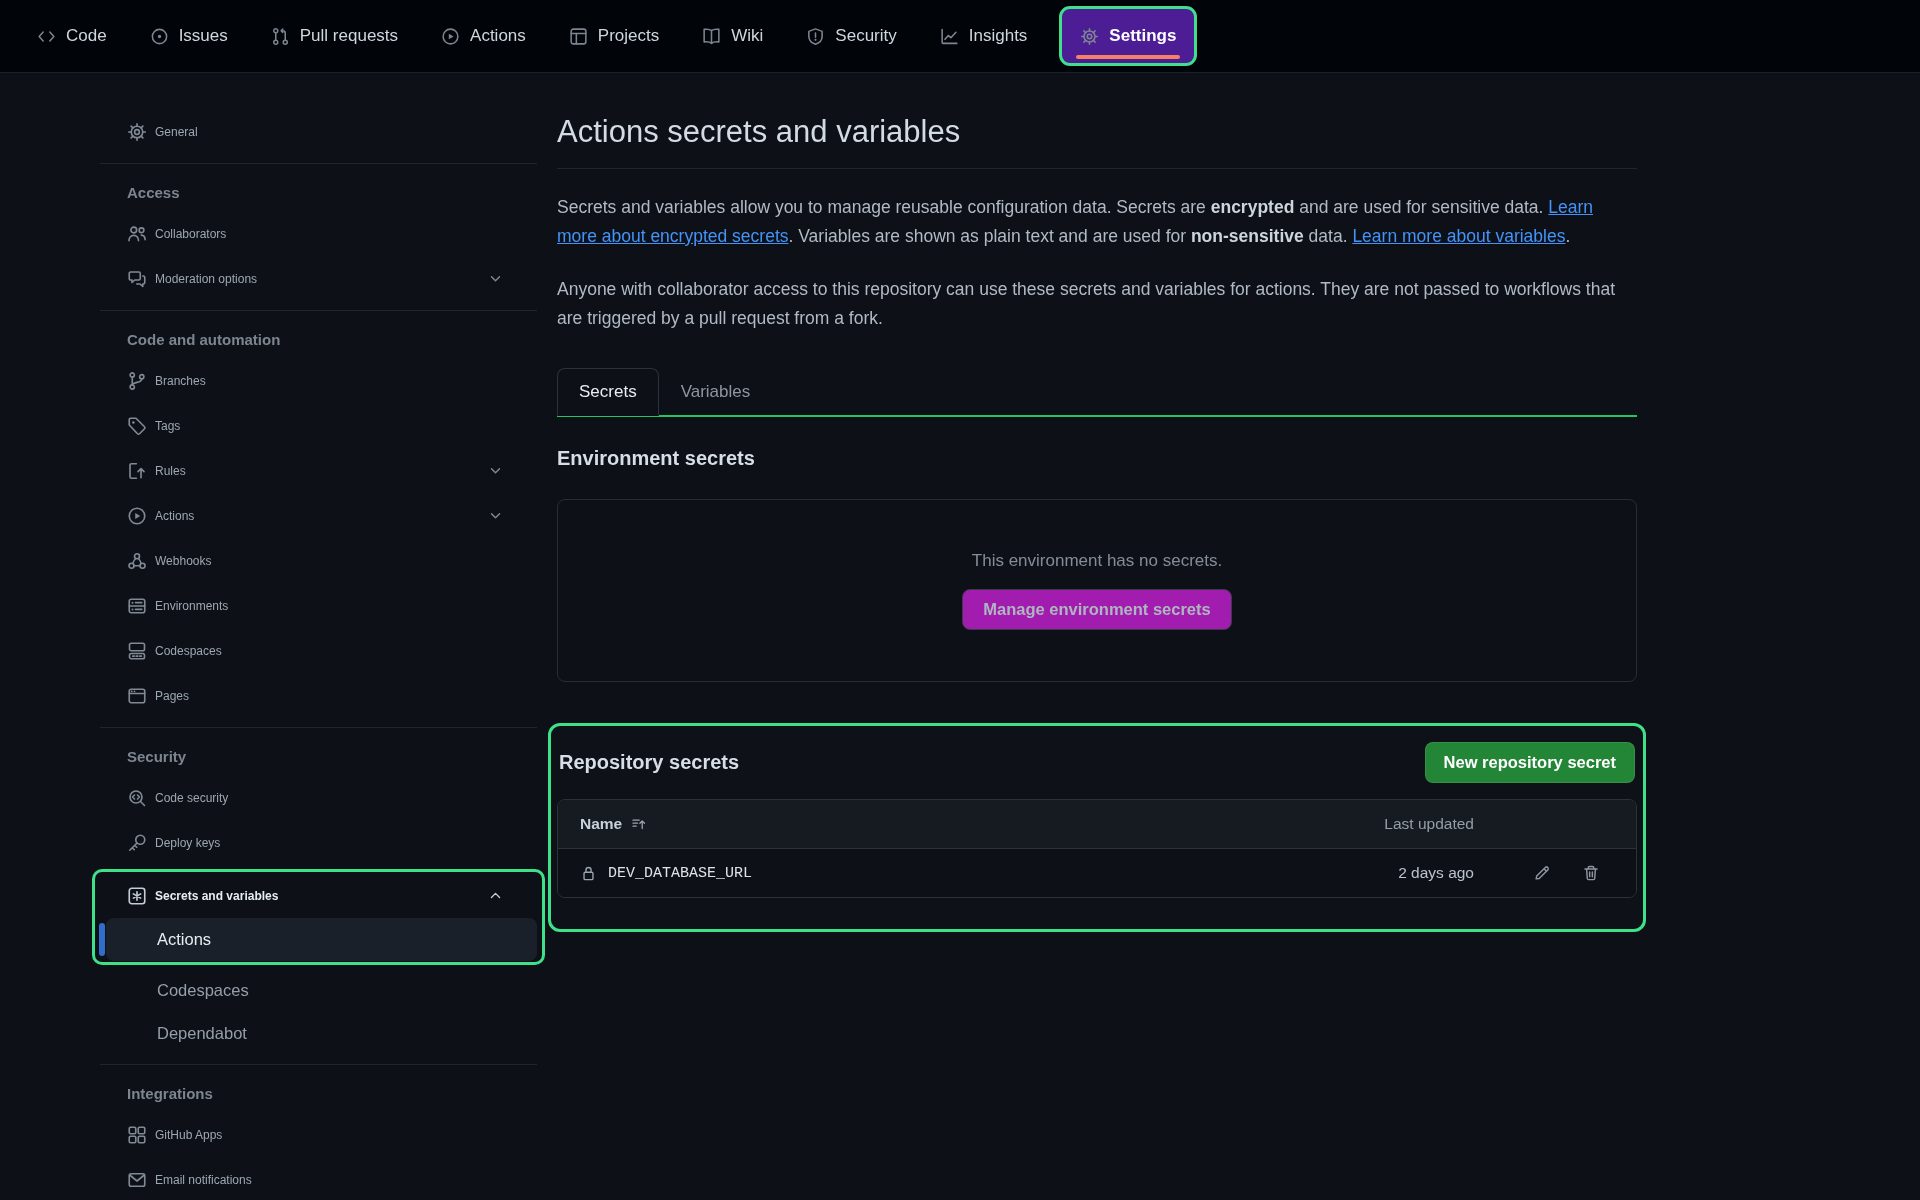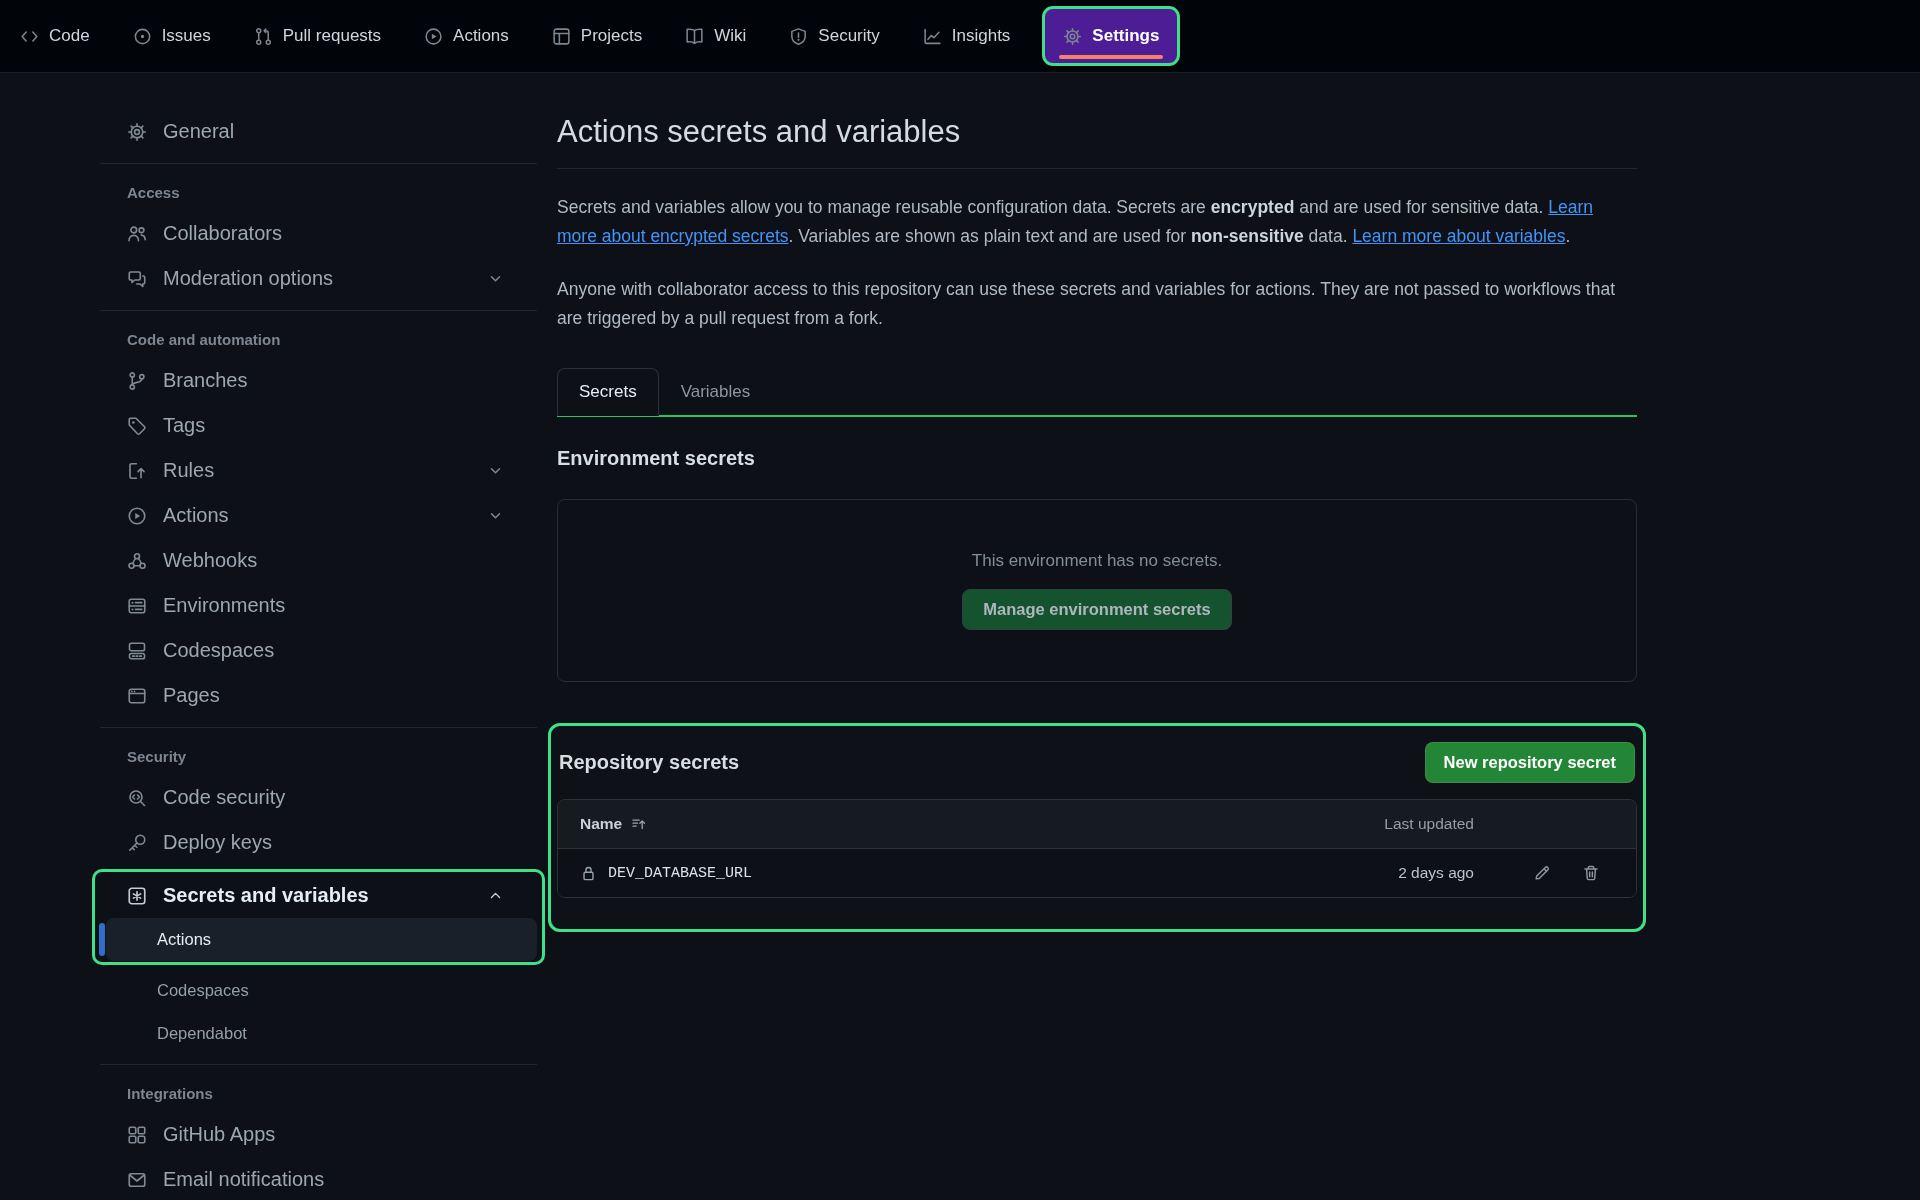--- a/index.html
+++ b/index.html
@@ -25,21 +25,21 @@
     color:var(--fg);
     -webkit-font-smoothing:antialiased;
   }
   .ic{display:inline-flex;align-items:center;justify-content:center;}
   .ic svg{width:100%;height:100%;display:block;}
 
   
   .top-nav{
     height:73px;background:var(--nav-bg);
     border-bottom:1px solid #1b2128;
-    display:flex;align-items:center;padding-left:5px;
+    display:flex;align-items:center;padding-left:22px;
   }
   .nav-item{
     position:relative;display:flex;align-items:center;gap:10px;
     height:52px;padding:0 15px;margin-right:13px;
     font-size:17px;color:#cfd7de;cursor:pointer;border-radius:8px;
   }
   .nav-item .ic{width:19px;height:19px;color:var(--fg-faint);}
   .nav-item.active{color:#ffffff;font-weight:700;}
   .nav-item.active::after{
     content:"";position:absolute;left:14px;right:14px;bottom:4px;height:4px;
@@ -49,22 +49,22 @@
     border:3px solid var(--annot);height:60px;background:#4c1d95;
     padding:0 18px;margin-left:4px;border-radius:11px;
   }
 
   
   .layout{display:flex;align-items:flex-start;}
 
   
   .sidebar{width:437px;margin-left:100px;padding-top:36px;flex:none;}
   .sb-item{
-    display:flex;align-items:center;height:45px;padding-left:27px;gap:16px;
-    font-size:20px;color:#9da7b1;cursor:pointer;border-radius:8px;
+    display:flex;align-items:center;height:45px;padding-left:27px;gap:8px;
+    font-size:12px;color:#9da7b1;cursor:pointer;border-radius:8px;
   }
   .sb-item .ic{width:20px;height:20px;color:#818a94;flex:none;}
   .sb-item .chev{width:17px;height:17px;margin-left:auto;margin-right:33px;color:#818a94;}
   .sb-item.emph{color:var(--fg);font-weight:700;}
   .sb-item.emph .ic{color:#c4ccd4;}
   .sb-header{
     padding-left:27px;margin-top:8px;height:38px;display:flex;align-items:center;
     font-size:15px;font-weight:700;color:var(--fg-faint);
   }
   .sb-divider{border:none;border-top:1px solid var(--border);margin:9px 0;}
@@ -105,21 +105,21 @@
 
   .section-heading{margin-top:30px;font-size:20px;font-weight:700;color:#d7dee6;}
 
   .empty-box{
     margin-top:29px;height:183px;border:1px solid #272d35;border-radius:8px;
     display:flex;flex-direction:column;align-items:center;justify-content:center;
   }
   .empty-msg{font-size:17px;color:#848d97;}
   .btn-secondary{
     margin-top:18px;padding:10px 20px;font-size:16.5px;font-weight:700;
-    color:#aeb7bf;background:#14532d;border:1px solid #373d45;border-radius:8px;
+    color:#aeb7bf;background:#a21caf;border:1px solid #373d45;border-radius:8px;
     font-family:inherit;cursor:pointer;
   }
 
   .repo-annot{
     margin:41px -9px 0;border:3px solid var(--annot);border-radius:12px;
     padding:14px 6px 31px;background:#0e1218;
   }
   .repo-header{display:flex;align-items:center;justify-content:space-between;padding:2px 2px 16px;}
   .btn-green{
     padding:10px 18px;font-size:16.5px;font-weight:700;color:#ffffff;

